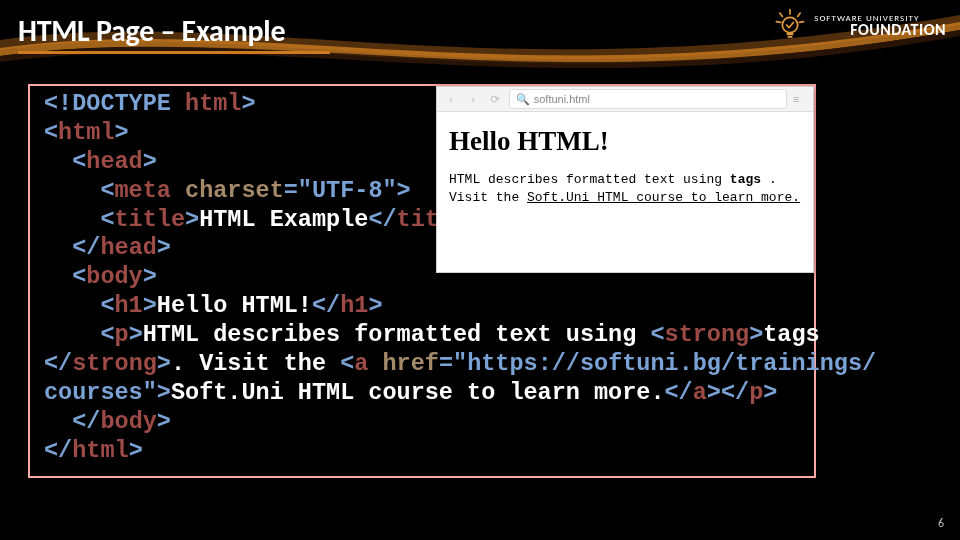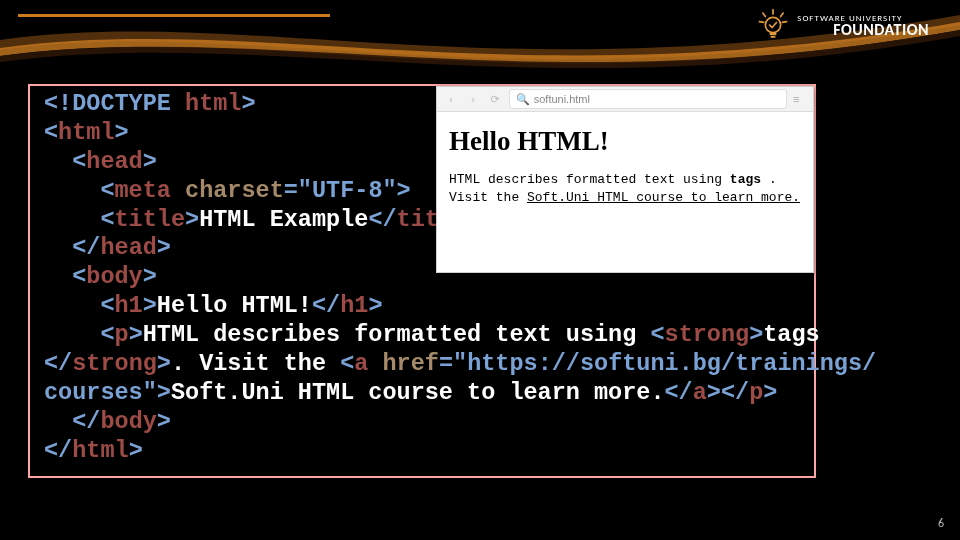--- a/index.html
+++ b/index.html
@@ -34,21 +34,21 @@
   }
   .underline {
     height: 3px;
     background: #ce7b20;
     margin-top: 2px;
     width: 312px;
   }
   .logo {
     position: absolute;
     top: 8px;
-    right: 31px;
+    right: 14px;
     z-index: 3;
     display: flex;
     align-items: center;
     gap: 7px;
   }
   .bulb {
     width: 34px;
     height: 34px;
     display: flex;
     align-items: center;
@@ -167,20 +167,21 @@
 </head>
 <body>
 
 <svg class="swoosh" viewBox="0 0 960 120" preserveAspectRatio="none">
   <path d="M0,40 C250,5 500,95 960,15 L960,25 C500,105 250,15 0,50 Z" fill="#5a330d" opacity="0.9"></path>
   <path d="M0,48 C260,12 520,100 960,22 L960,30 C520,108 260,20 0,56 Z" fill="#c97a1f" opacity="0.8"></path>
   <path d="M0,56 C270,20 540,105 960,30 L960,36 C540,111 270,26 0,62 Z" fill="#2c1607" opacity="0.9"></path>
 </svg>
 
 <div class="header">
+  <div class="title">HTML Page – Example</div>
   <div class="underline"></div>
 </div>
 
 <div class="logo">
   <div class="bulb">
     <svg viewBox="0 0 40 40" width="34" height="34">
       <g stroke="#e09a3e" stroke-width="2" stroke-linecap="round">
         <line x1="20" y1="2" x2="20" y2="7"></line>
         <line x1="8" y1="6" x2="11" y2="10"></line>
         <line x1="32" y1="6" x2="29" y2="10"></line>

